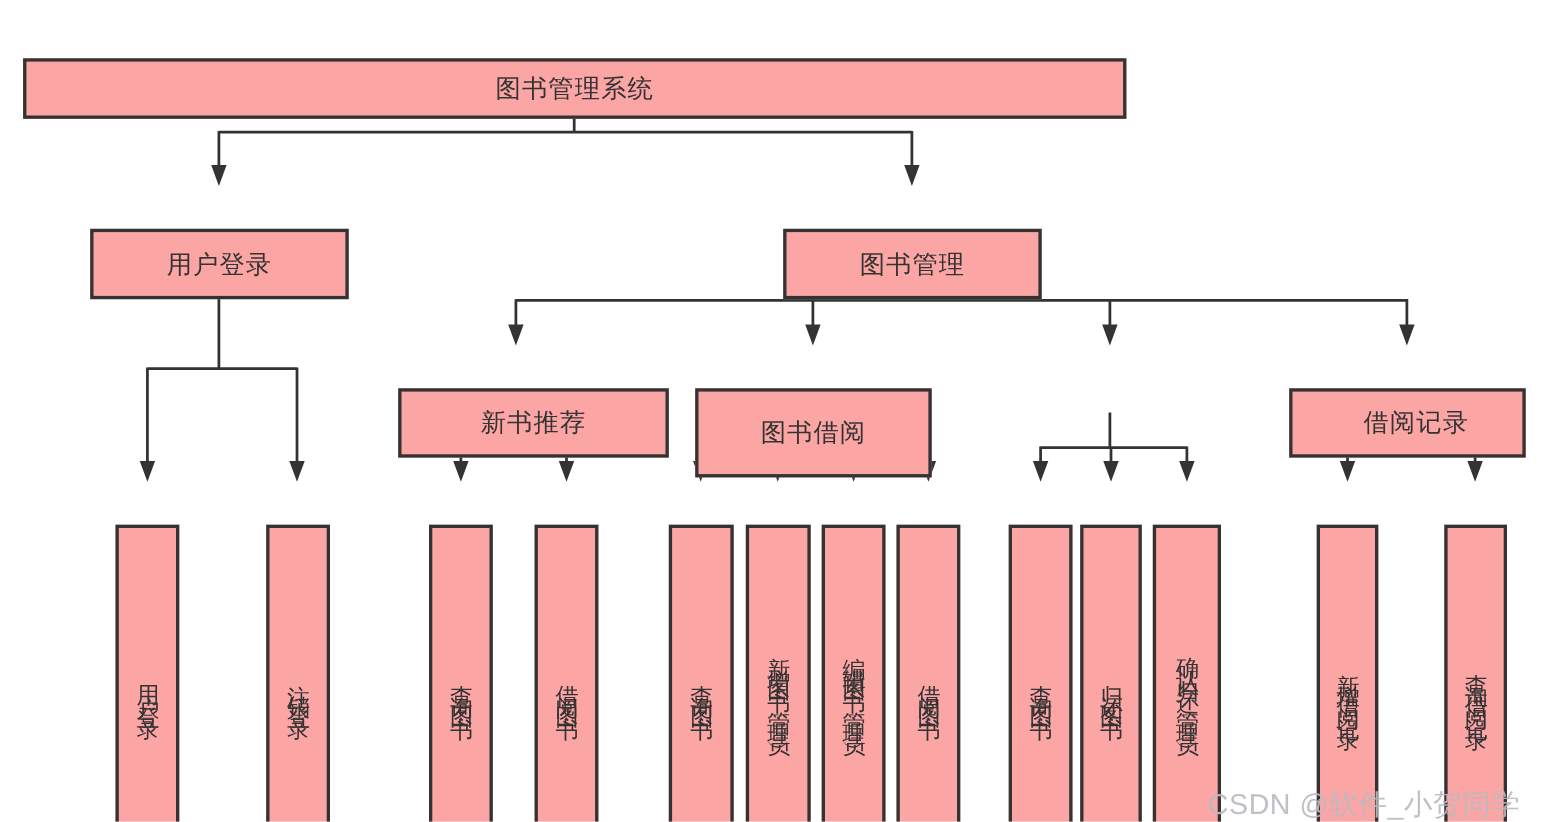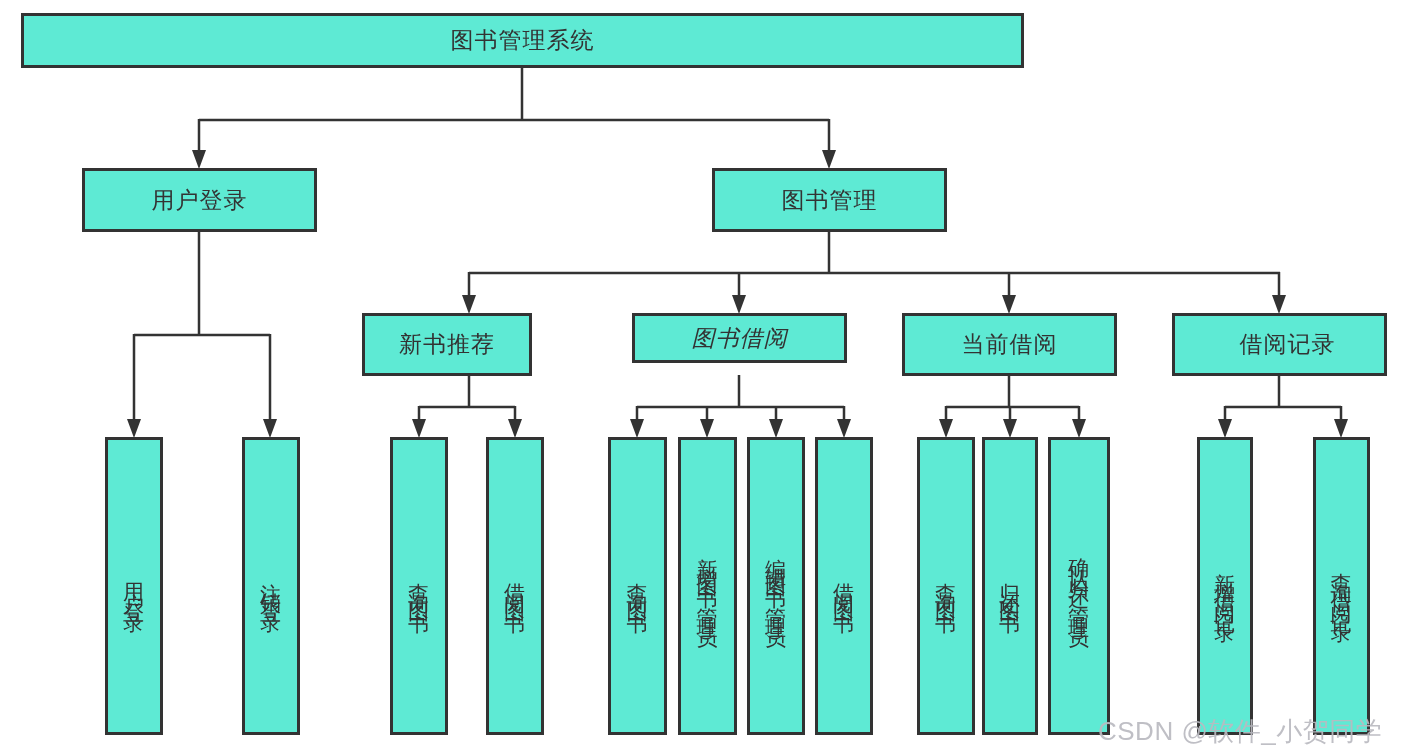--- a/index.html
+++ b/index.html
@@ -14,27 +14,28 @@
   }
   .connector-layer {
     position: absolute;
     left: 0; top: 0;
     width: 1405px; height: 747px;
     z-index: 1;
   }
   .box {
     position: absolute;
     box-sizing: border-box;
-    background: #5eead4;
+    background: #fca5a5;
     border: 3px solid #333333;
     color: #333333;
     display: flex;
     align-items: center;
     justify-content: center;
     z-index: 2;
+    margin-top: 40px;
   }
   .hbox {
     font-size: 23px;
     letter-spacing: 1px;
     white-space: nowrap;
   }
   .vbox span {
     writing-mode: vertical-rl;
     text-orientation: mixed;
     font-size: 21px;
@@ -77,23 +78,22 @@
       <path d="M939 419 h14 l-7 19 z M1003 419 h14 l-7 19 z M1072 419 h14 l-7 19 z"></path>
       <path d="M1218 419 h14 l-7 19 z M1334 419 h14 l-7 19 z"></path>
     </g>
   </svg>
 
   <div class="box hbox" style="left:21px; top:13px; width:1003px; height:55px;">图书管理系统</div>
 
   <div class="box hbox" style="left:82px; top:168px; width:235px; height:64px;">用户登录</div>
   <div class="box hbox" style="left:712px; top:168px; width:235px; height:64px;text-align:center;">图书管理</div>
 
-  <div class="box hbox" style="left:362px; top:313px; width:170px; height:63px;">新书推荐</div>
-  <div class="box hbox" style="left:632px; top:313px; width:215px; height:50px;font-style:italic;">图书借阅</div>
-  <div class="box hbox" style="left:902px; top:313px; width:215px; height:63px;">当前借阅</div>
+  <div class="box hbox" style="left:362px; top:313px; width:246px; height:63px;">新书推荐</div>
+  <div class="box hbox" style="left:632px; top:313px; width:215px; height:81px;">图书借阅</div>
   <div class="box hbox" style="left:1172px; top:313px; width:215px; height:63px;padding-left:16px;">借阅记录</div>
 
   <div class="box vbox" style="left:105px; top:437px; width:58px; height:298px;">
     <span>用户登录</span>
   </div>
   <div class="box vbox" style="left:242px; top:437px; width:58px; height:298px;">
     <span>注销登录</span>
   </div>
 
   <div class="box vbox" style="left:390px; top:437px; width:58px; height:298px;">

